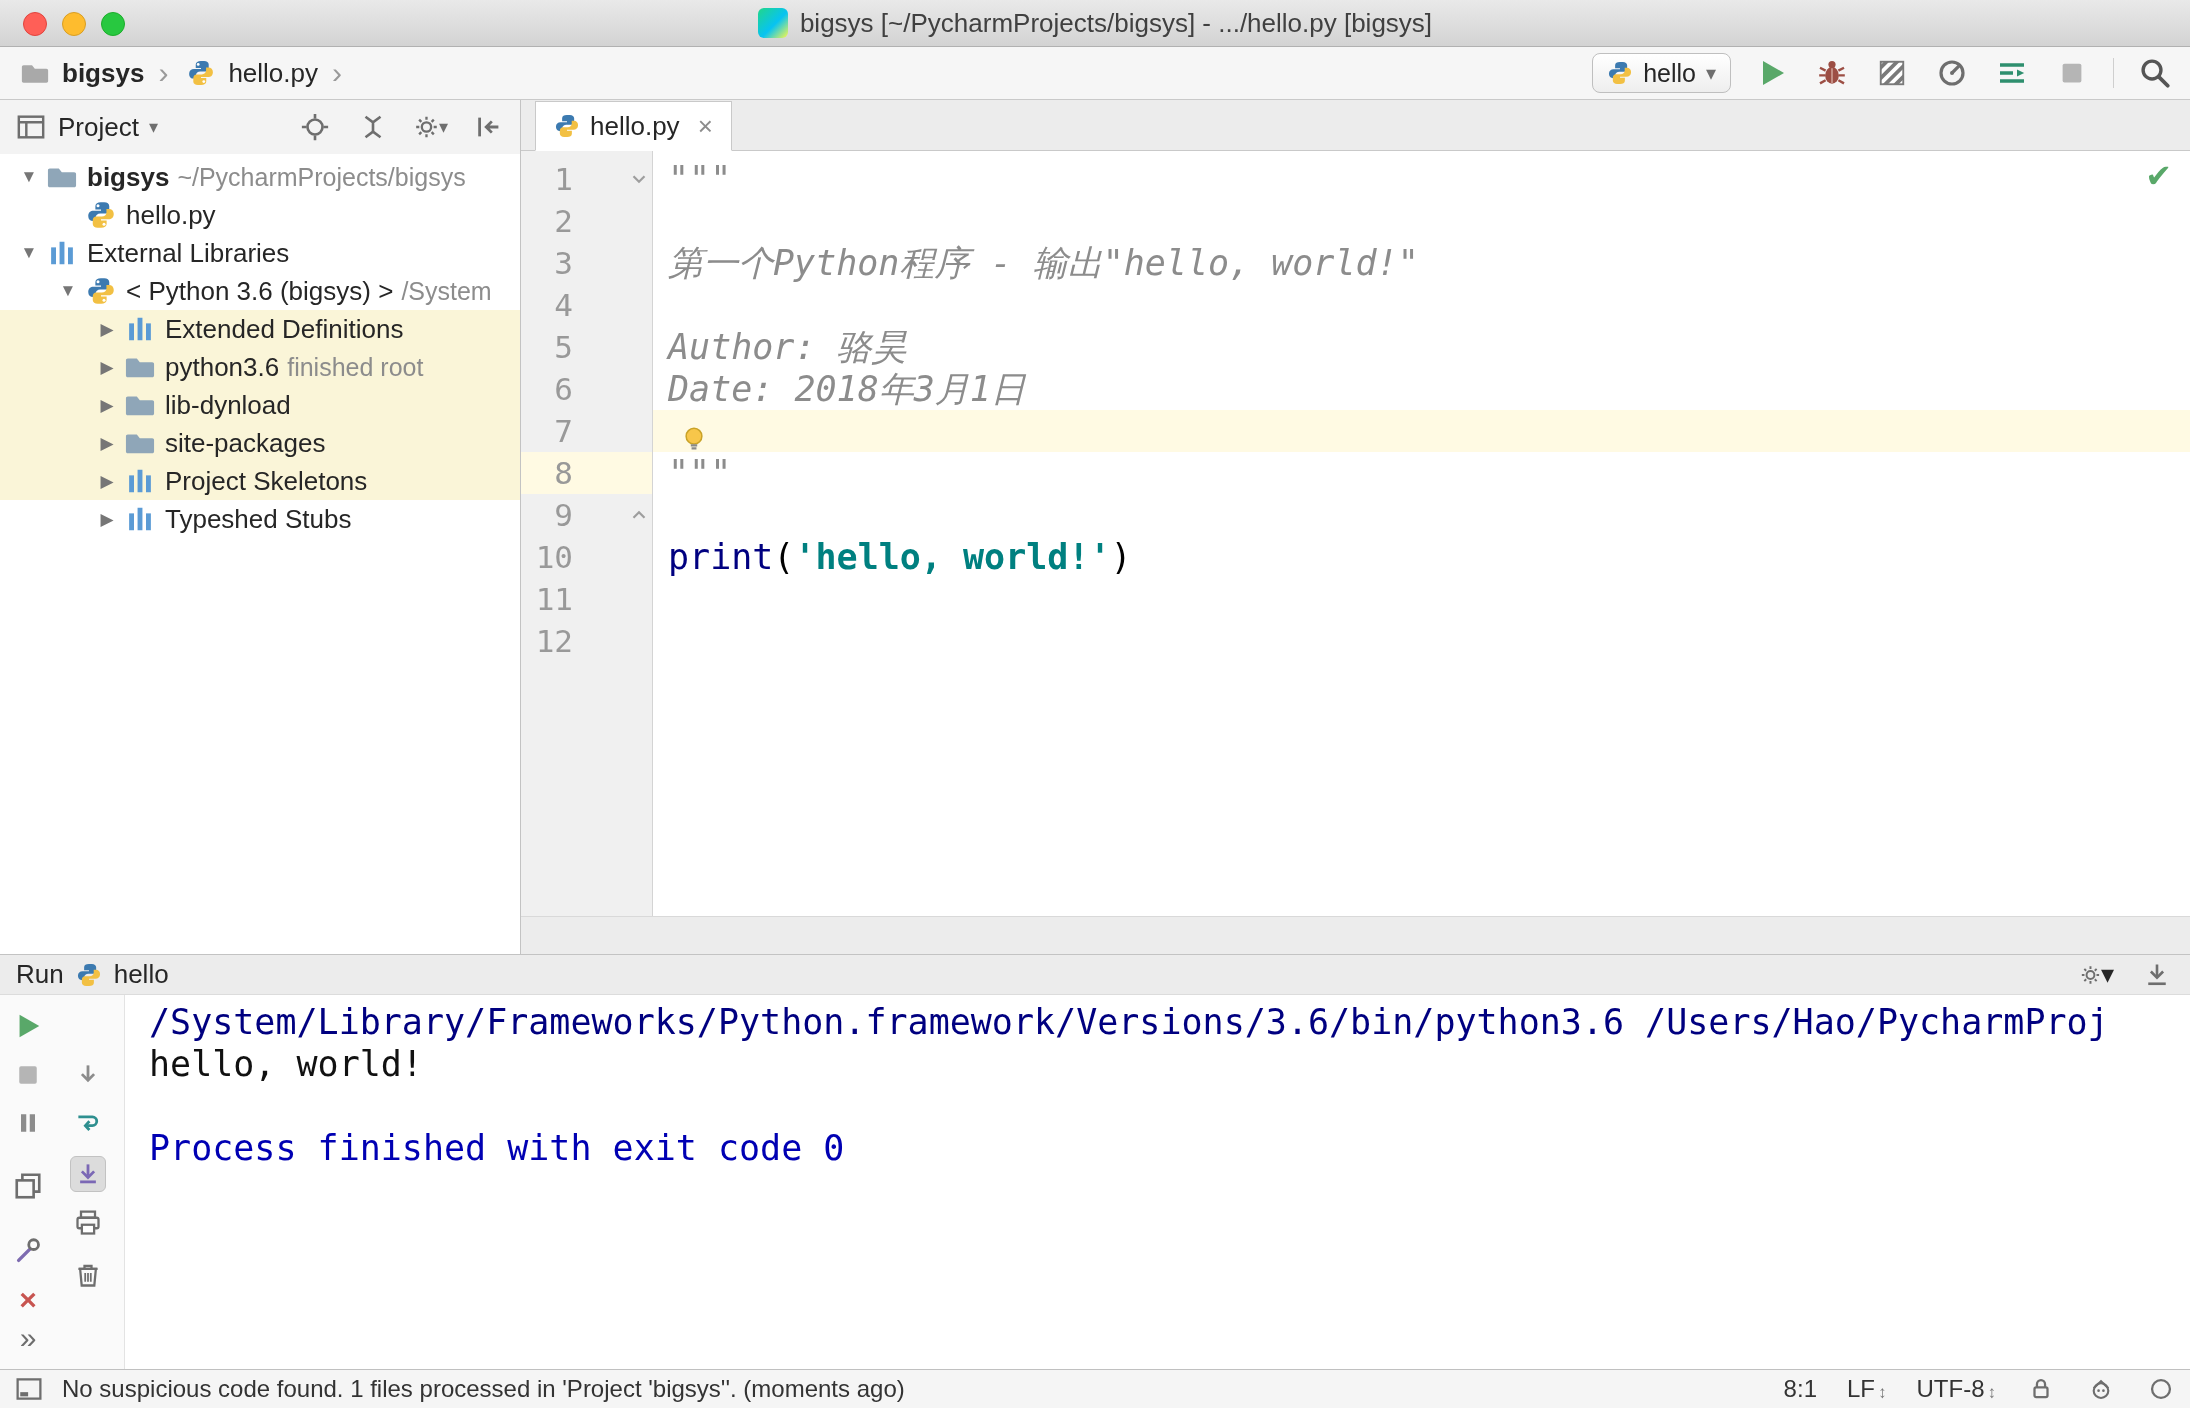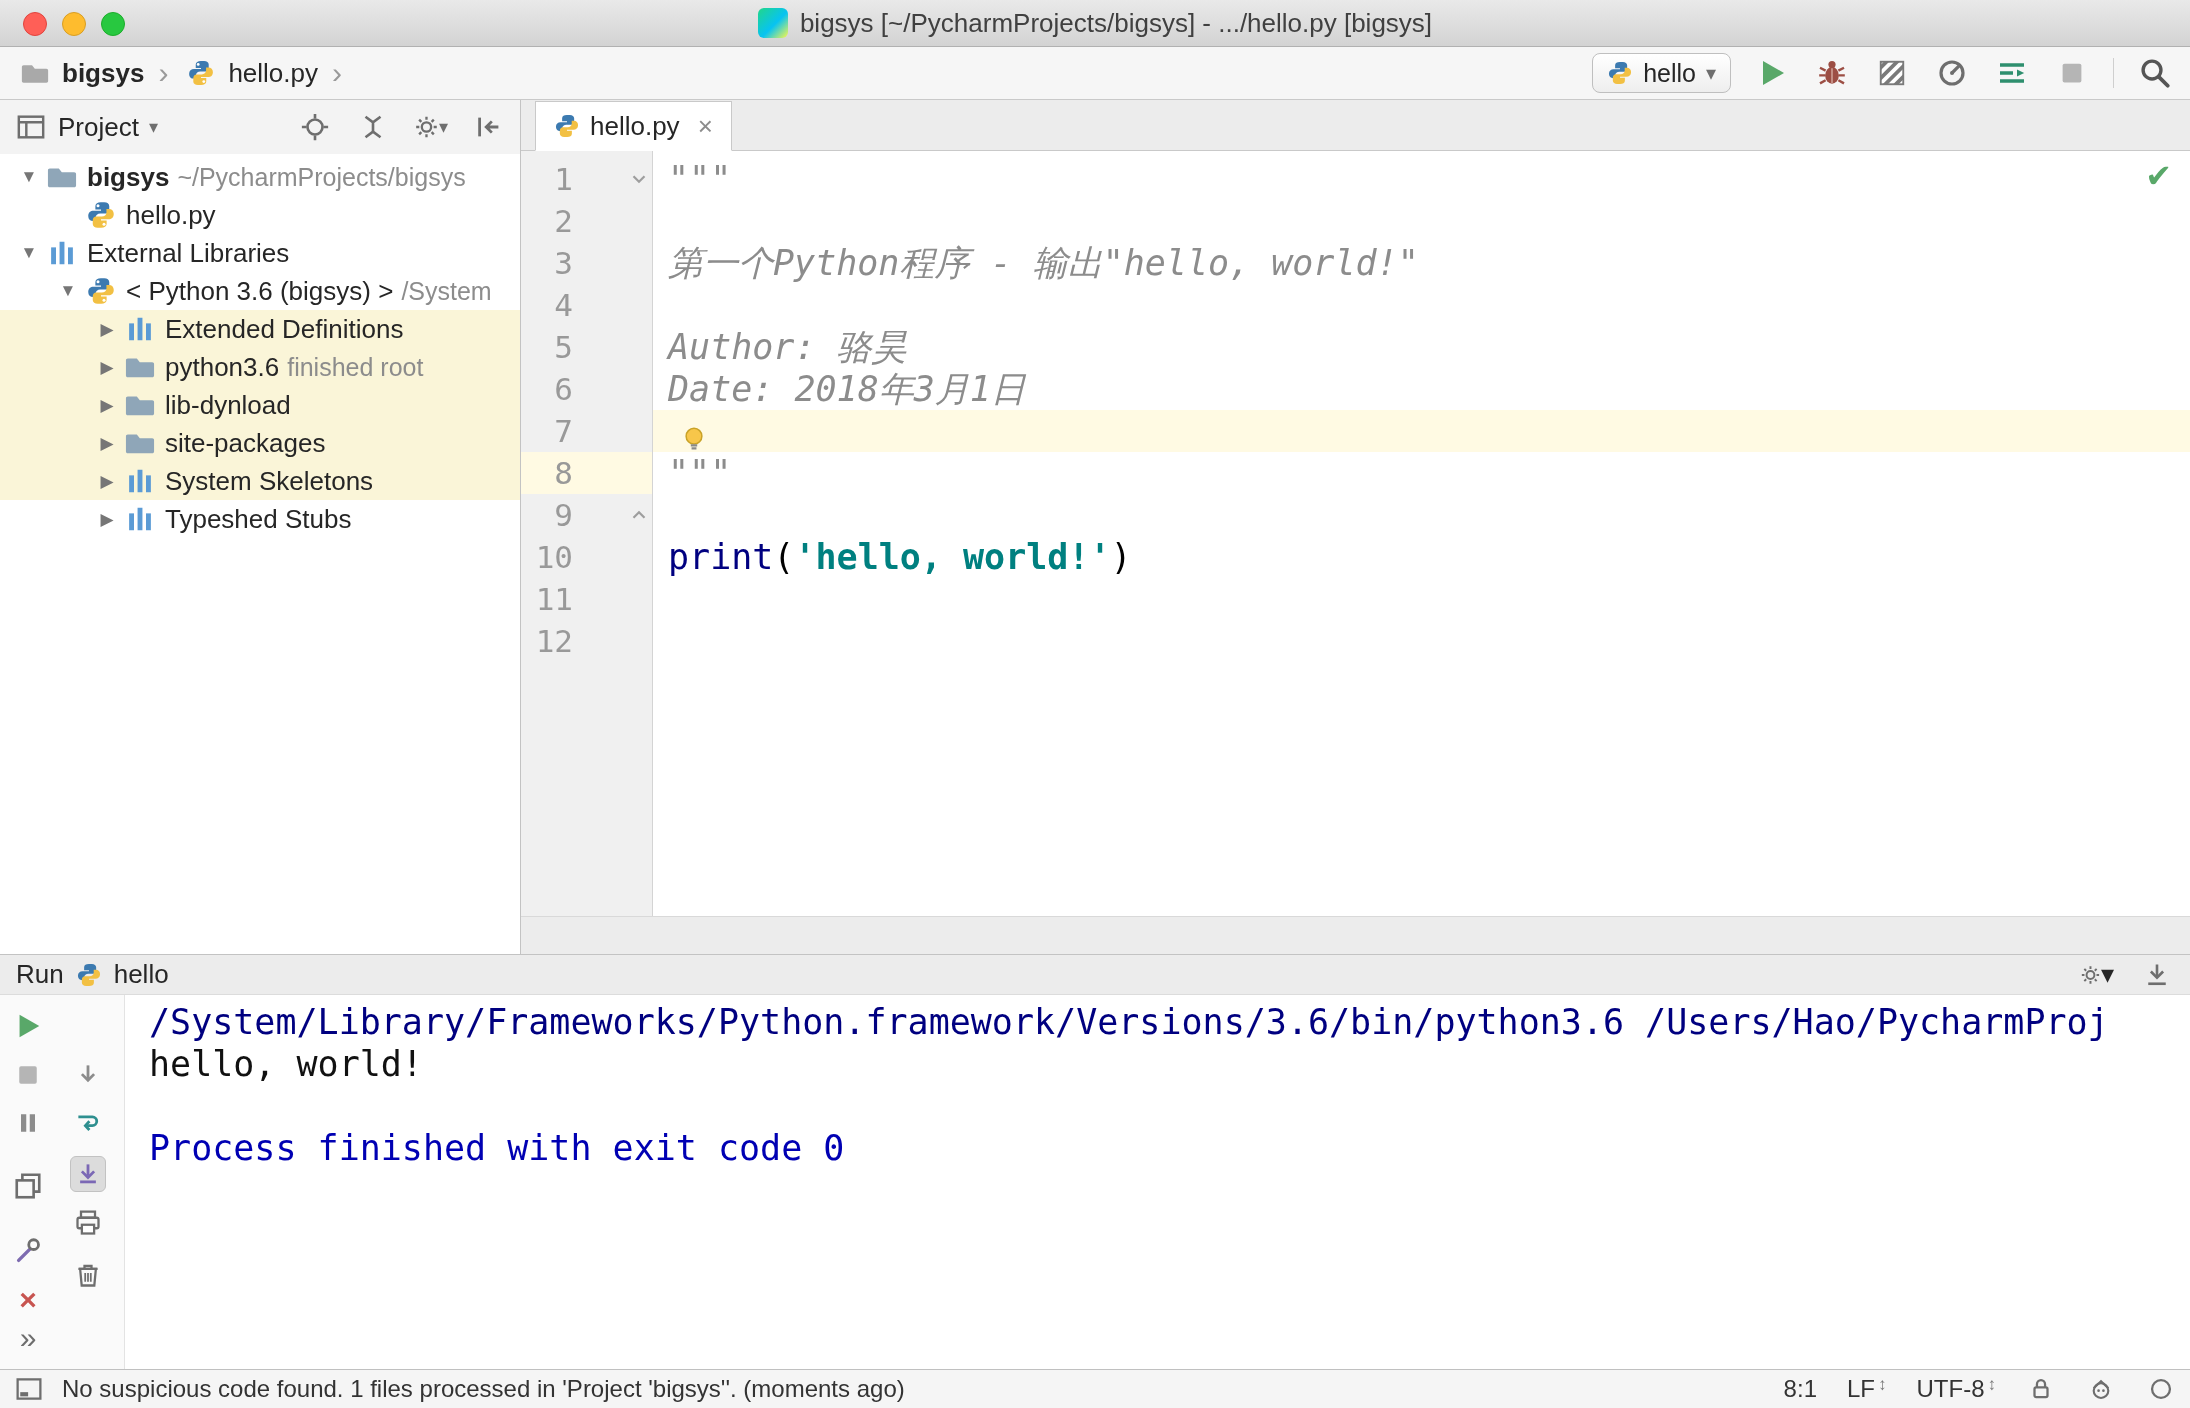--- a/index.html
+++ b/index.html
@@ -110,21 +110,21 @@
     font-family:"DejaVu Sans Mono","Liberation Mono",monospace;
     font-size:35px; line-height:42px; white-space:pre; }
   .console-line.command { color:var(--c-cmd,#000080); }
   .console-line.stdout { color:#111; }
   .console-line.info { color:var(--c-info,#0000b3); }
 
   
   .statusbar { height:39px; flex:none; background:#f5f5f5; border-top:1px solid #c0c0c0;
     display:flex; align-items:center; padding:0 14px; gap:18px; font-size:24px; color:#333; }
   .status-right { margin-left:auto; display:flex; align-items:center; gap:30px; }
-  .status-widget { display:flex; align-items:flex-start; gap:3px; }
+  .status-widget { display:flex; align-items:flex-end; gap:3px; }
   .updown { font-size:17px; color:#777; }
   .sb-icon { width:30px; height:30px; display:flex; align-items:center; justify-content:center; }
 </style>
 </head>
 <body>
 
 <div class="app">
 
   <div class="titlebar">
     <div class="traffic">
@@ -363,21 +363,21 @@
             <span class="disclosure">▶</span>
             <span class="tree-icon">
               <svg viewBox="0 0 16 16" width="30" height="30">
                 <g fill="#5b9bd5">
                   <rect x="2.2" y="5" width="2.6" height="9"></rect>
                   <rect x="6.7" y="2" width="2.6" height="12"></rect>
                   <rect x="11.2" y="5" width="2.6" height="9"></rect>
                 </g>
               </svg>
             </span>
-            <span class="tree-label">System Skeletons</span>
+            <span class="tree-label">Project Skeletons</span>
           </div>
           <div class="tree-row" style="padding-left: 90px;">
             <span class="disclosure">▶</span>
             <span class="tree-icon">
               <svg viewBox="0 0 16 16" width="30" height="30">
                 <g fill="#5b9bd5">
                   <rect x="2.2" y="5" width="2.6" height="9"></rect>
                   <rect x="6.7" y="2" width="2.6" height="12"></rect>
                   <rect x="11.2" y="5" width="2.6" height="9"></rect>
                 </g>

